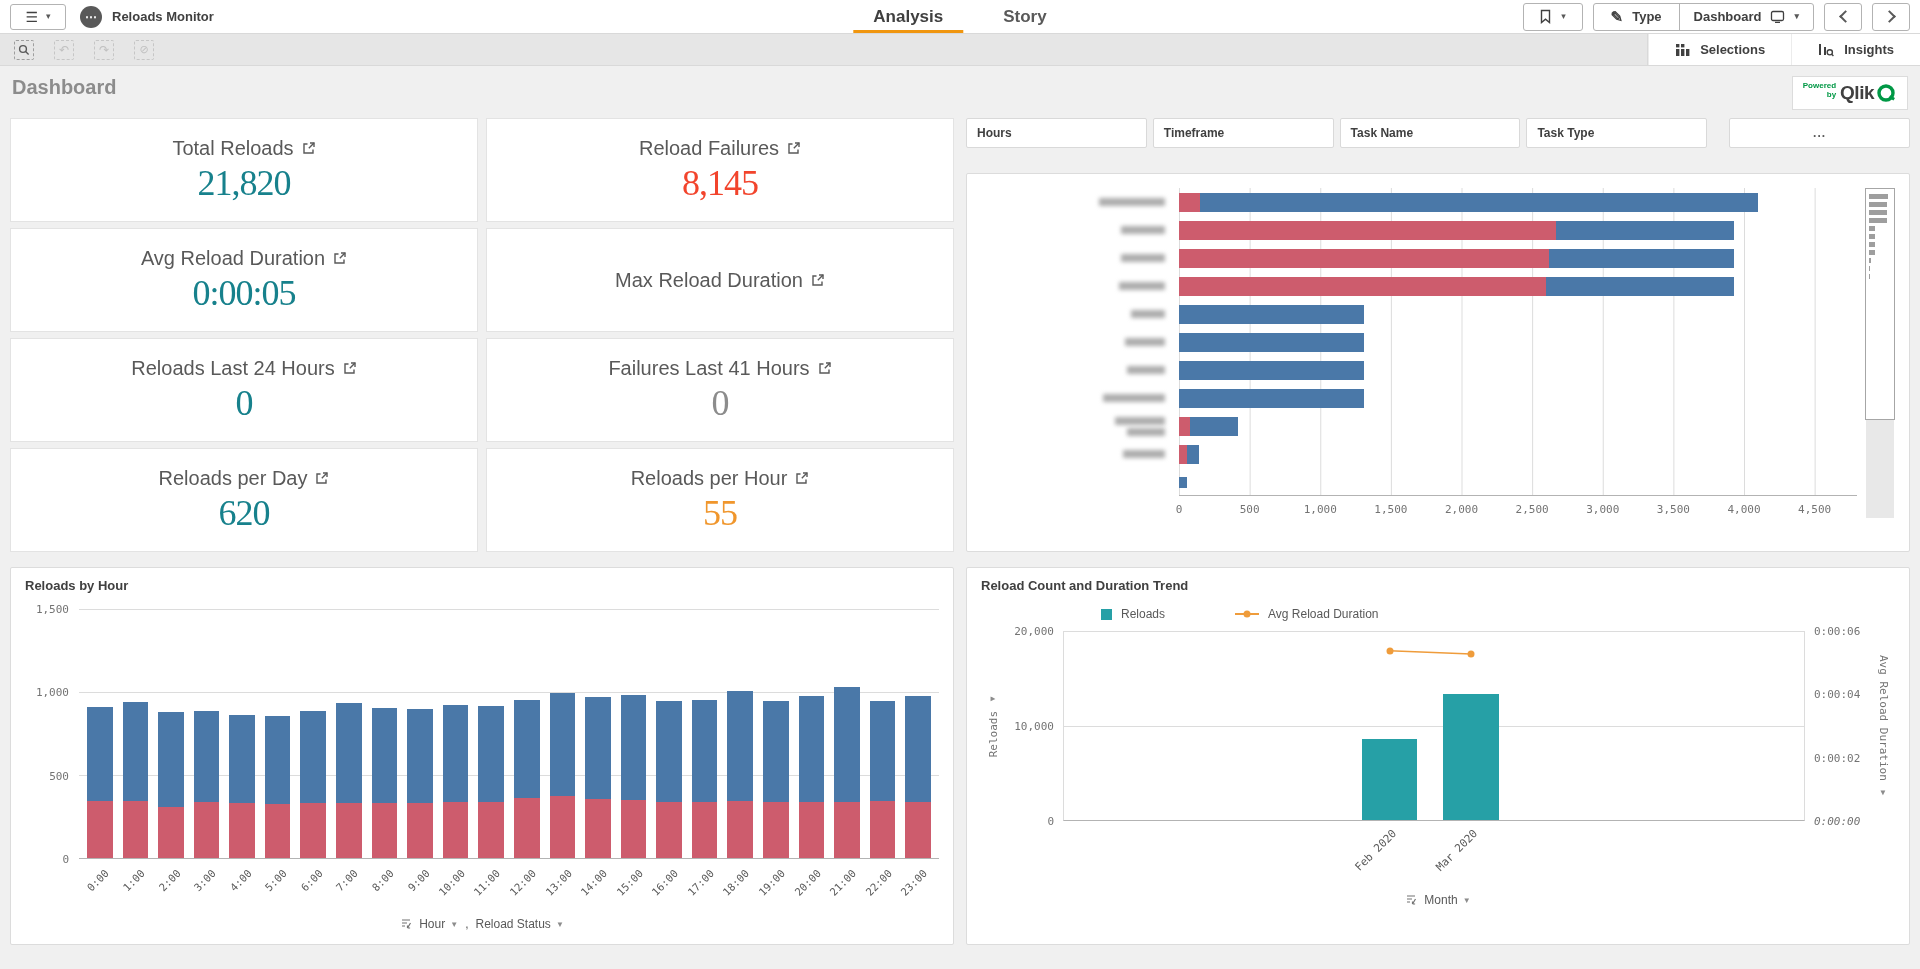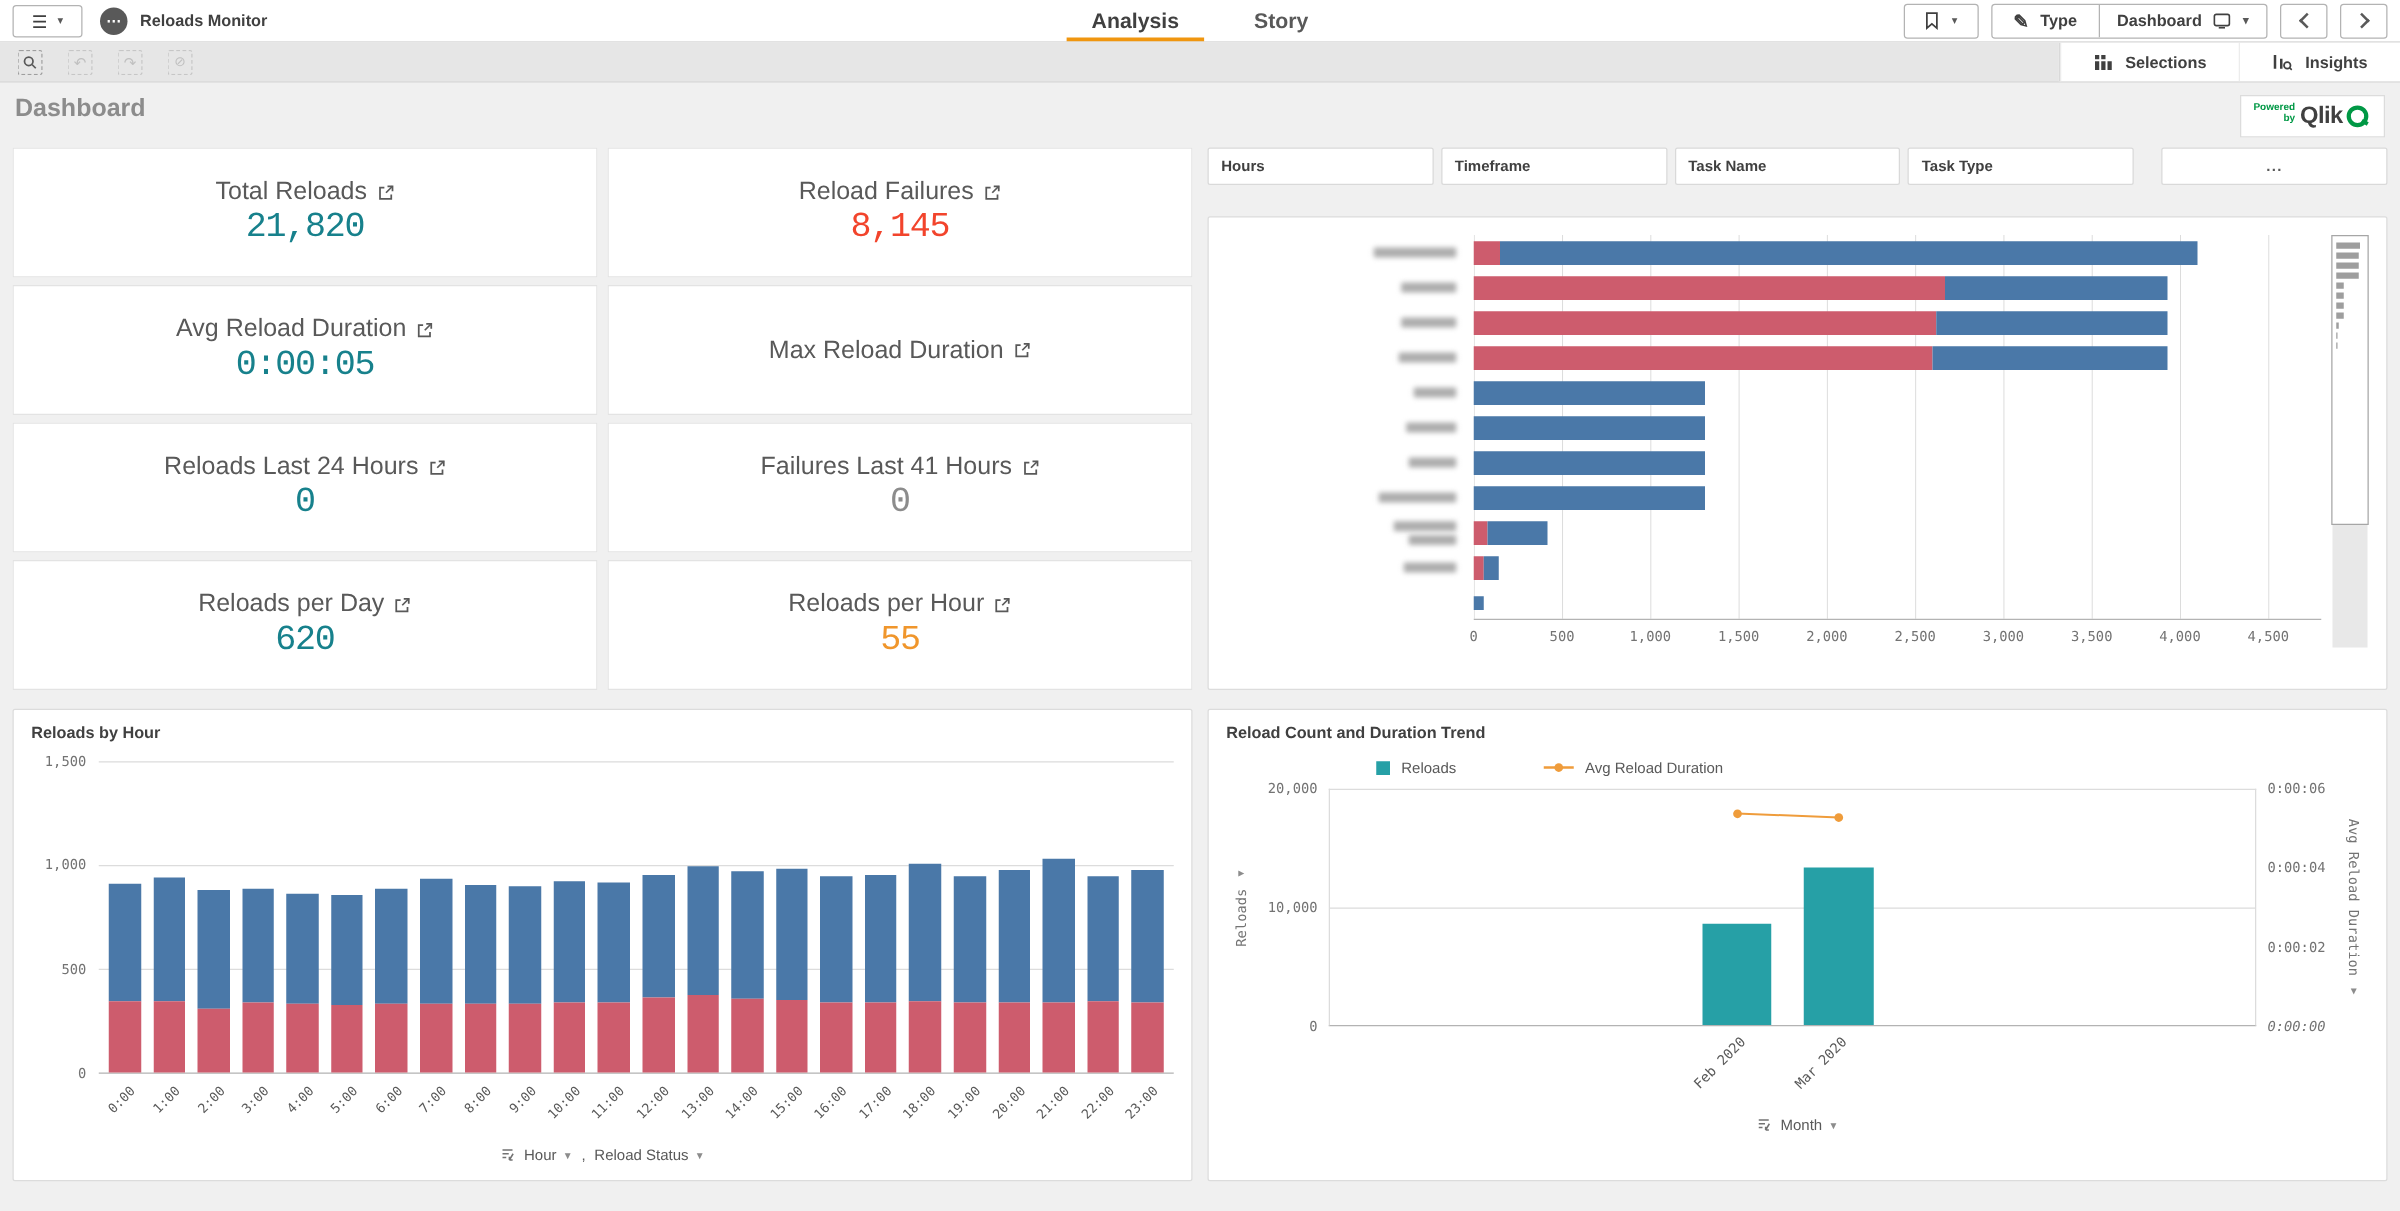--- a/index.html
+++ b/index.html
@@ -44,21 +44,21 @@
   .qlik-badge { background:#fff; border:1px solid #dcdcdc; display:flex; gap:4px; padding:4px 10px; height:34px; }
   .powered { display:flex; flex-direction:column; color:#009845; font-size:8px; font-weight:bold; line-height:1.15; text-align:right; }
   .qlik-word { font-size:19px; font-weight:bold; color:#404040; letter-spacing:-0.5px; display:flex; align-items:center; gap:2px; }
 
   .grid { display:grid; grid-template-columns:1fr 1fr; grid-template-rows:434px 378px; gap:15px 12px; }
 
   
   .kpi-grid { display:grid; grid-template-columns:1fr 1fr; grid-template-rows:repeat(4,1fr); gap:6px 8px; }
   .kpi-card { background:#fff; border:1px solid #e3e3e3; display:flex; flex-direction:column; align-items:center; justify-content:center; cursor:pointer; }
   .kpi-title { font-size:20px; color:#595959; display:flex; align-items:center; gap:8px; }
-  .kpi-value { font-family:Liberation Mono, monospace; font-size:28px; letter-spacing:-1px; margin-top:2px; }
+  .kpi-value { font-family:Liberation Serif, serif; font-size:36px; letter-spacing:-1px; margin-top:2px; }
 
   
   .right-top { display:flex; flex-direction:column; }
   .filter-row { display:flex; gap:6px; height:30px; margin-bottom:25px; }
   .filter-box { flex:1; background:#fff; border:1px solid #d9d9d9; border-radius:2px; display:flex; align-items:center; padding:0 10px; font-size:12px; font-weight:bold; color:#404040; cursor:pointer; }
   .filter-box.more { margin-left:16px; justify-content:center; color:#595959; letter-spacing:1px; }
 
   
   .panel { background:#fff; border:1px solid #dcdcdc; border-radius:2px; padding:10px 14px; overflow:hidden; }
   .panel-title { font-size:13px; font-weight:bold; color:#404040; }

